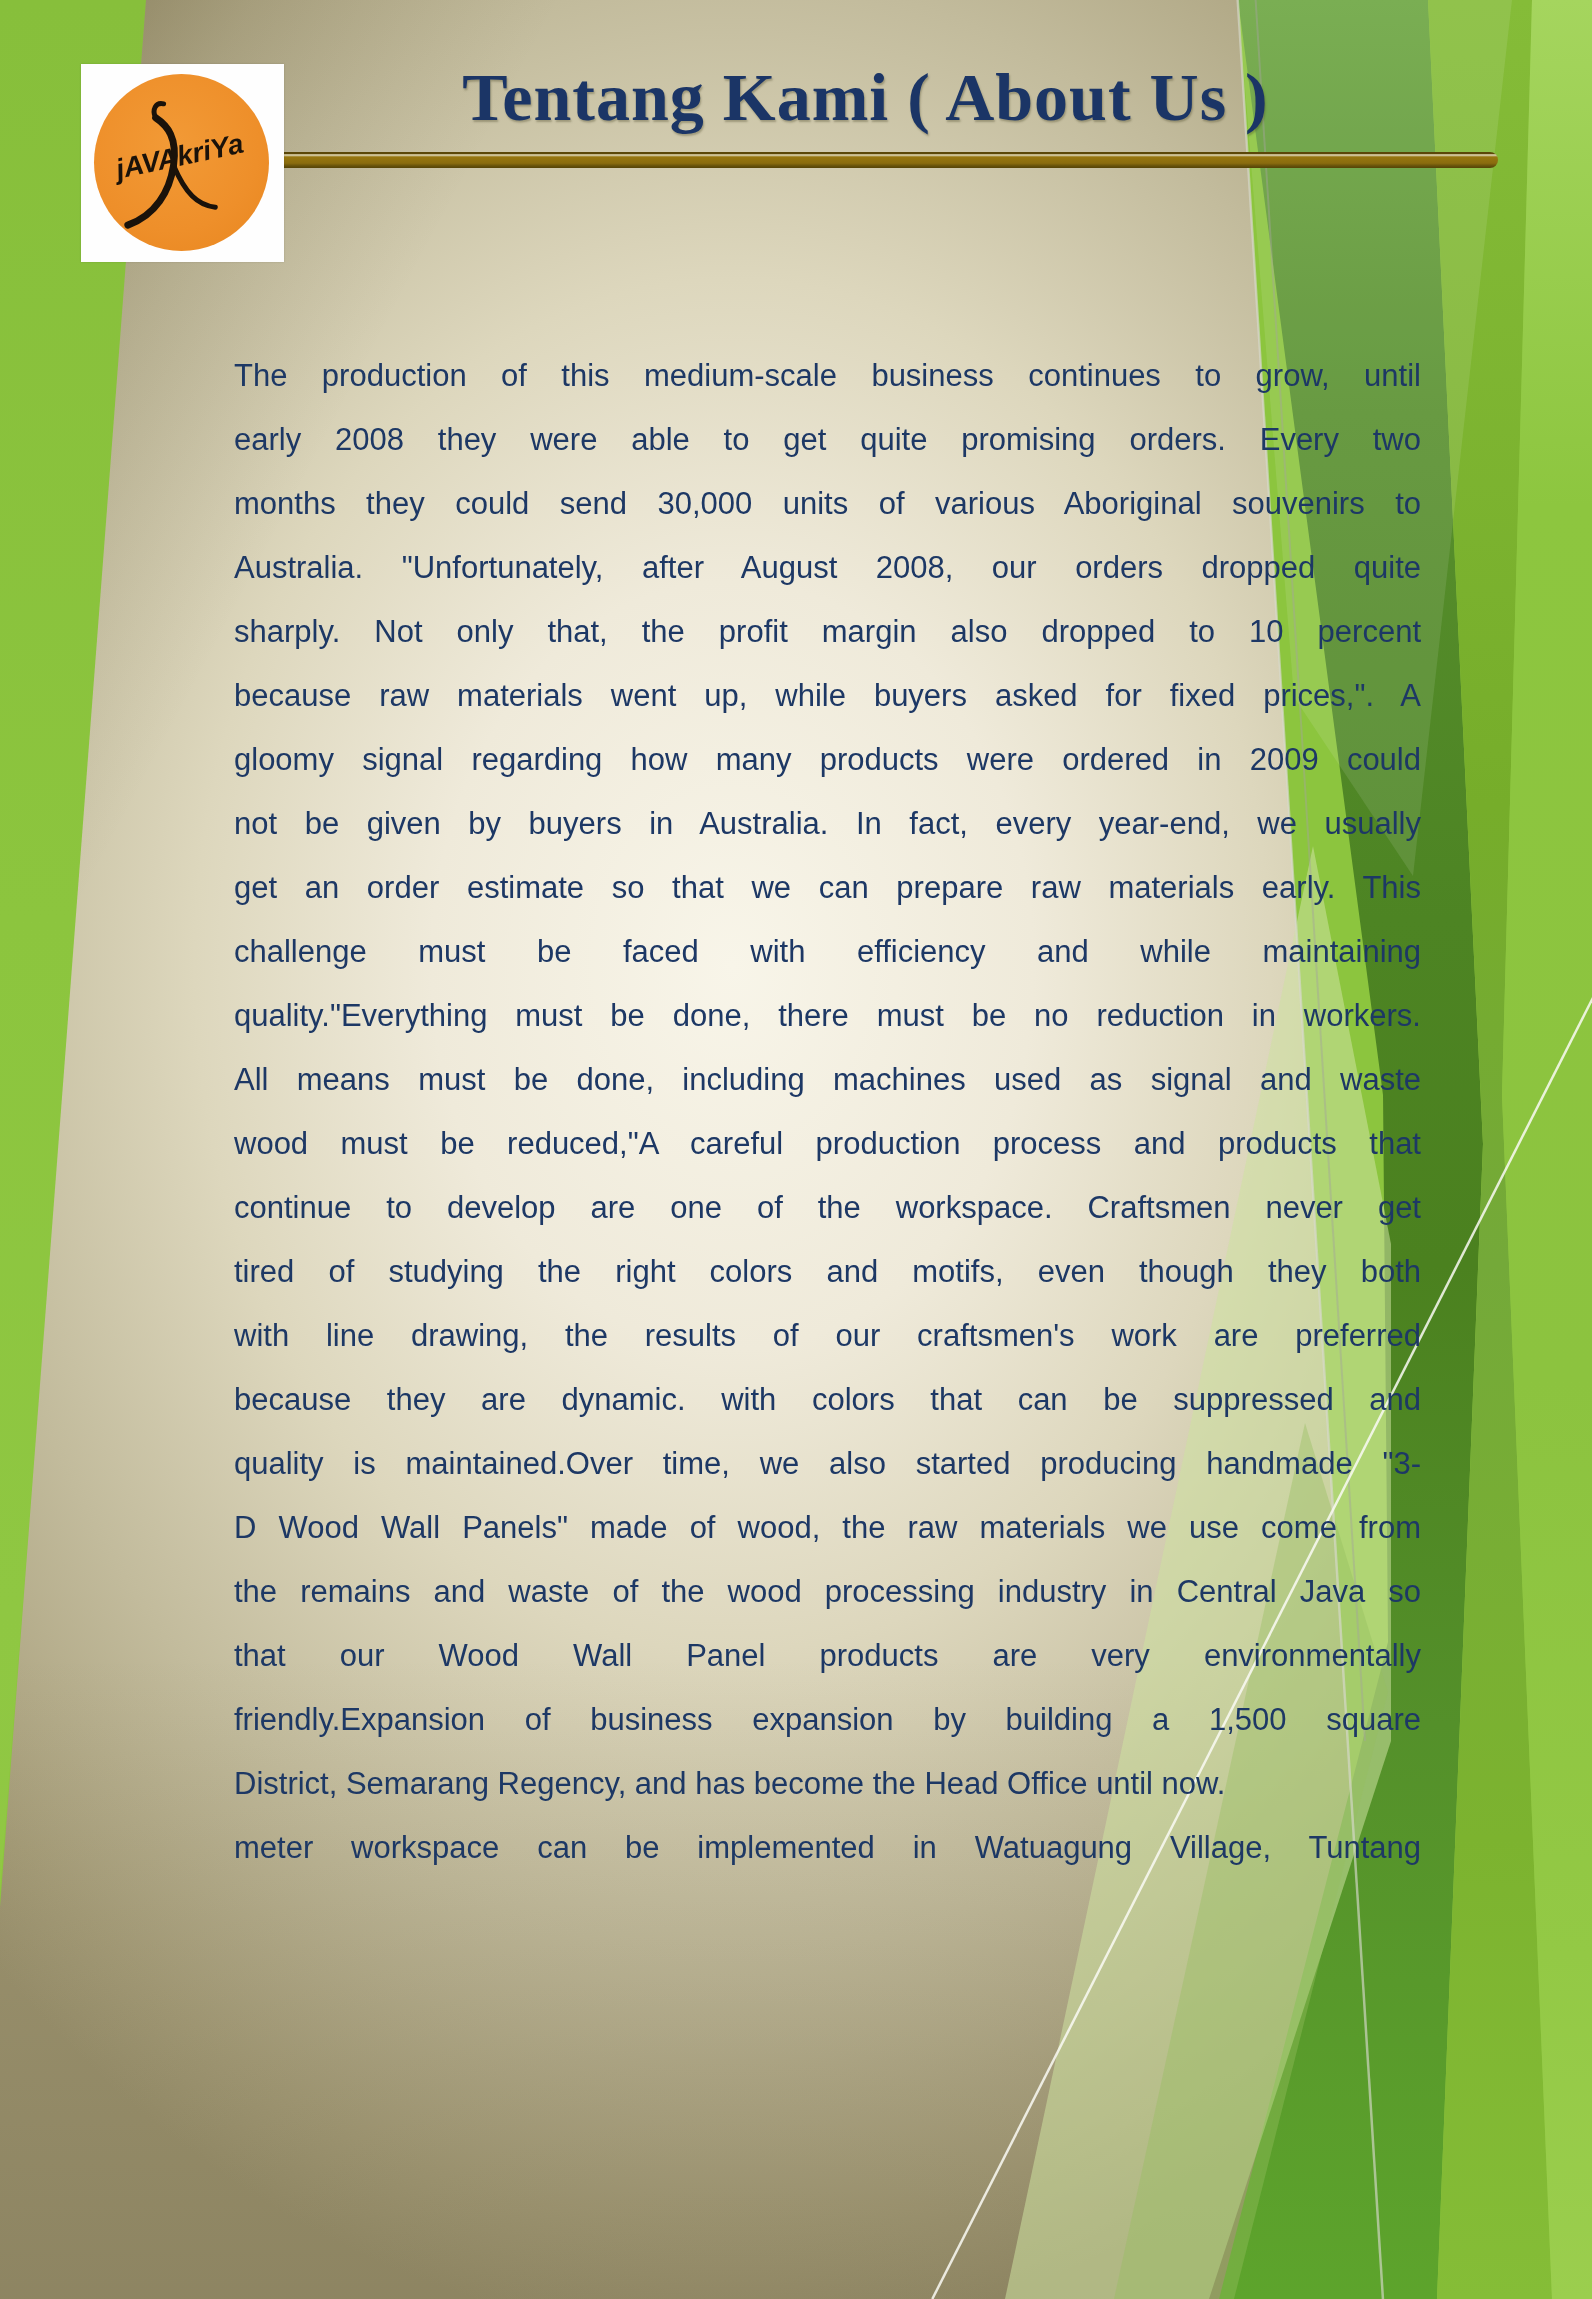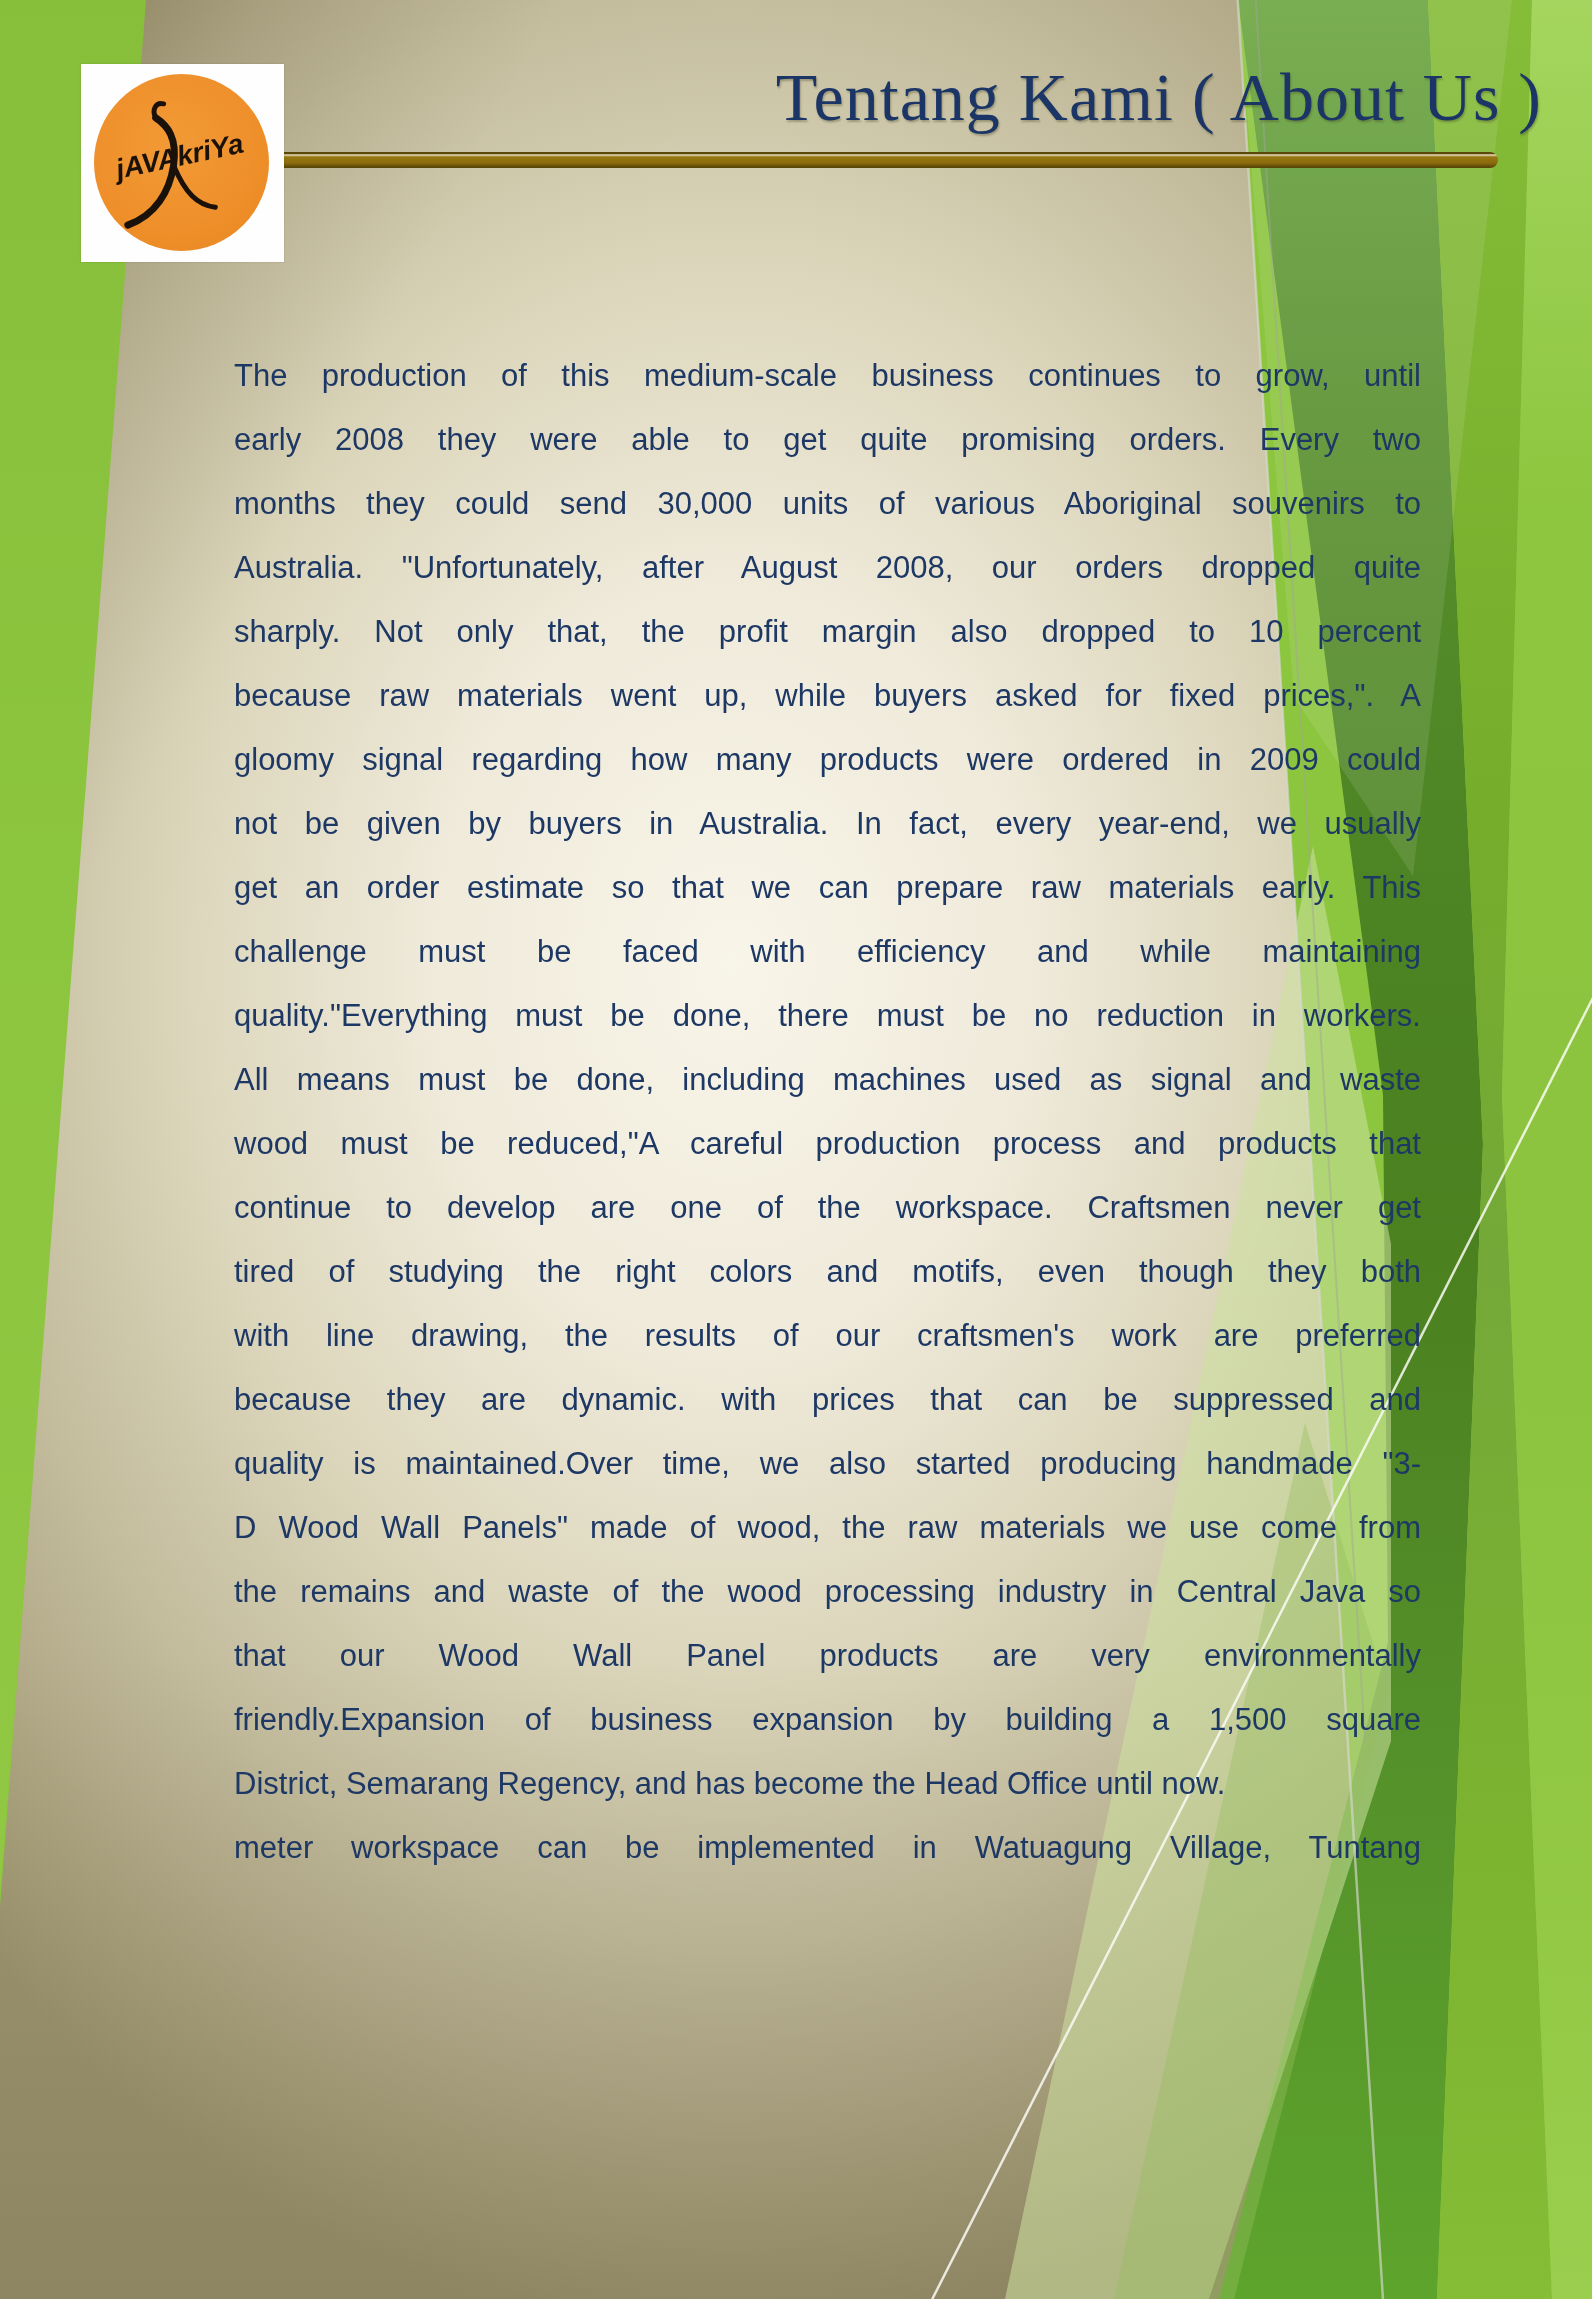--- a/index.html
+++ b/index.html
@@ -69,23 +69,23 @@
   }
   .logo-ellipse{
     left:13px;top:10px;width:175px;height:177px;
     border-radius:50%;
     background:radial-gradient(circle at 45% 40%, #f29a36 0%, #ee8f2a 60%, #e8861f 100%);
     overflow:hidden;
   }
   .page-title{
     left:189px;top:58px;width:1353px;height:78px;
     font-family:"Liberation Serif","DejaVu Serif",serif;
-    font-weight:normal;
+    font-weight:bold;
     font-size:68px;line-height:78px;
-    text-align:right;
+    text-align:center;
     color:#1b3566;
     letter-spacing:1px;
     text-shadow:1px 2px 2px rgba(70,65,35,0.35);
     white-space:nowrap;
   }
   .gold-divider{
     left:189px;top:152px;width:1309px;height:16px;
     border-radius:0 9px 9px 0;
     background:linear-gradient(to bottom,
       #5b4708 0%, #5b4708 12%,
@@ -160,21 +160,21 @@
       <div class="text-line">gloomy signal regarding how many products were ordered in 2009 could</div>
       <div class="text-line">not be given by buyers in Australia. In fact, every year-end, we usually</div>
       <div class="text-line">get an order estimate so that we can prepare raw materials early. This</div>
       <div class="text-line">challenge must be faced with efficiency and while maintaining</div>
       <div class="text-line">quality."Everything must be done, there must be no reduction in workers.</div>
       <div class="text-line">All means must be done, including machines used as signal and waste</div>
       <div class="text-line">wood must be reduced,"A careful production process and products that</div>
       <div class="text-line">continue to develop are one of the workspace. Craftsmen never get</div>
       <div class="text-line">tired of studying the right colors and motifs, even though they both</div>
       <div class="text-line">with line drawing, the results of our craftsmen's work are preferred</div>
-      <div class="text-line">because they are dynamic. with prices that can be suppressed and</div>
+      <div class="text-line">because they are dynamic. with colors that can be suppressed and</div>
       <div class="text-line">quality is maintained.Over time, we also started producing handmade "3-</div>
       <div class="text-line">D Wood Wall Panels" made of wood, the raw materials we use come from</div>
       <div class="text-line">the remains and waste of the wood processing industry in Central Java so</div>
       <div class="text-line">that our Wood Wall Panel products are very environmentally</div>
       <div class="text-line">friendly.Expansion of business expansion by building a 1,500 square</div>
       <div class="text-line last">District, Semarang Regency, and has become the Head Office until now.</div>
       <div class="text-line">meter workspace can be implemented in Watuagung Village, Tuntang</div>
     </div>
 
 </div>

